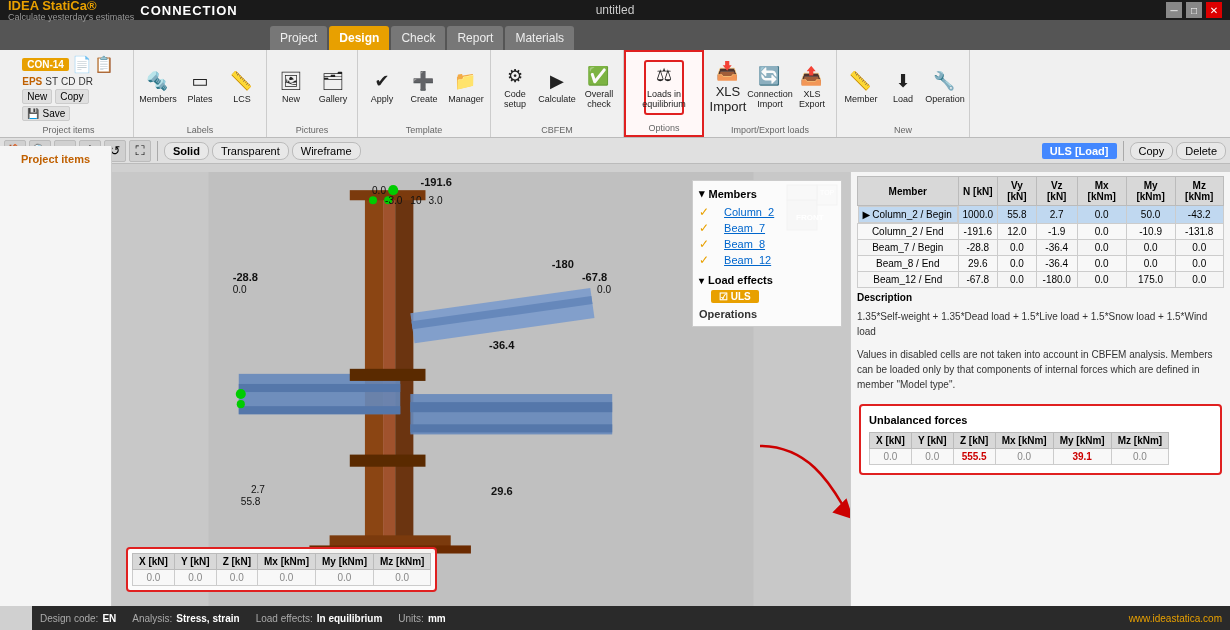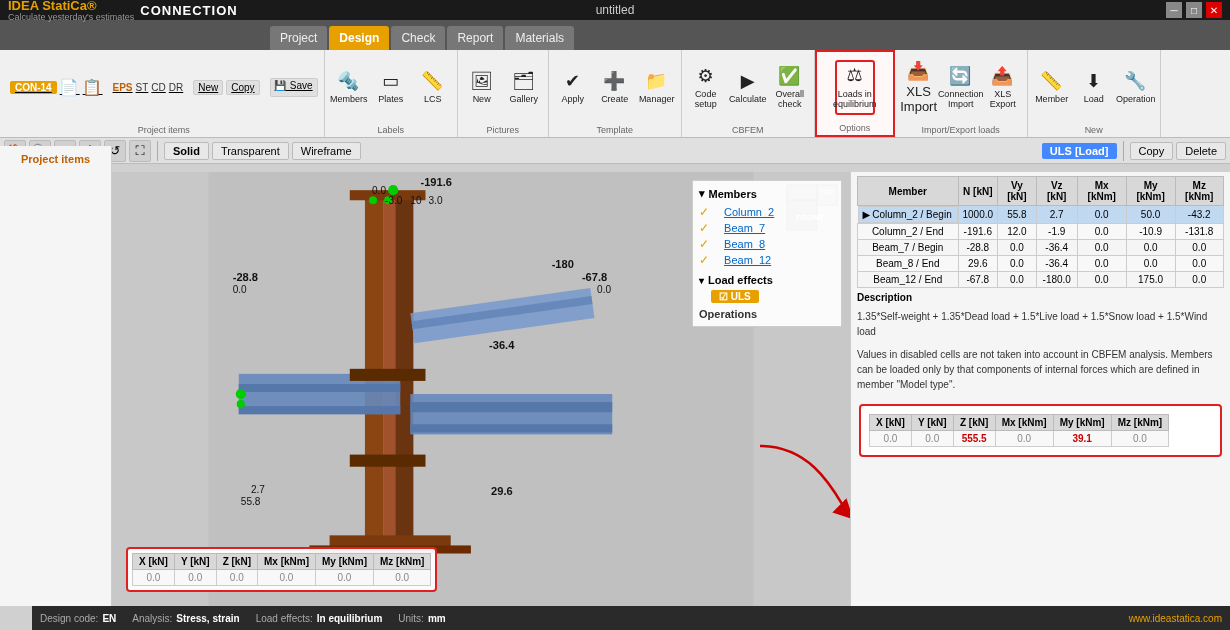--- a/index.html
+++ b/index.html
@@ -123,21 +123,21 @@
       cursor: pointer;
       display: flex; align-items: center; justify-content: center;
       font-size: 13px;
     }
     .mode-btn {
       padding: 2px 8px;
       font-size: 11px;
       cursor: pointer;
       background: #e8e8e8;
       border: 1px solid #bbb;
-      border-radius: 2px;
+      border-radius: 8px;
     }
     .mode-btn.active { font-weight: bold; }
     .load-badge {
       background: #4488ff;
       color: #fff;
       padding: 2px 8px;
       font-size: 11px;
       font-weight: bold;
       border-radius: 2px;
     }
@@ -370,21 +370,21 @@
   <div class="tab">Check</div>
   <div class="tab">Report</div>
   <div class="tab">Materials</div>
 </div>
 
 <div id="ribbon">
 
   <div class="ribbon-group" style="min-width:130px;">
     <div class="ribbon-group-inner">
 
-      <div style="display:flex;flex-direction:row;gap:10px;padding:2px;text-decoration:underline;">
+      <div style="display:flex;flex-direction:column;gap:2px;padding:2px;">
         <div style="display:flex;align-items:center;gap:3px;">
           <span style="background:#e8a000;color:#fff;font-size:10px;font-weight:bold;padding:1px 5px;border-radius:2px;">CON-14</span>
           <span style="font-size:16px;cursor:pointer;">📄</span>
           <span style="font-size:16px;cursor:pointer;">📋</span>
         </div>
         <div style="display:flex;gap:3px;align-items:center;">
           <span style="font-size:10px;color:#c06000;font-weight:bold;cursor:pointer;">EPS</span>
           <span style="font-size:10px;color:#333;cursor:pointer;">ST</span>
           <span style="font-size:10px;color:#333;cursor:pointer;">CD</span>
           <span style="font-size:10px;color:#333;cursor:pointer;">DR</span>
@@ -744,20 +744,21 @@
         </tbody>
       </table>
     </div>
 
     <div class="desc-title">Description</div>
     <div class="desc-text">1.35*Self-weight + 1.35*Dead load + 1.5*Live load + 1.5*Snow load + 1.5*Wind load</div>
 
     <div class="info-text">Values in disabled cells are not taken into account in CBFEM analysis. Members can be loaded only by that components of internal forces which are defined in member "Model type".</div>
 
     <div id="unbalanced-box">
+      <div class="box-title">Unbalanced forces</div>
       <table class="forces-table">
         <thead>
           <tr>
             <th>X [kN]</th>
             <th>Y [kN]</th>
             <th>Z [kN]</th>
             <th>Mx [kNm]</th>
             <th>My [kNm]</th>
             <th>Mz [kNm]</th>
           </tr>

